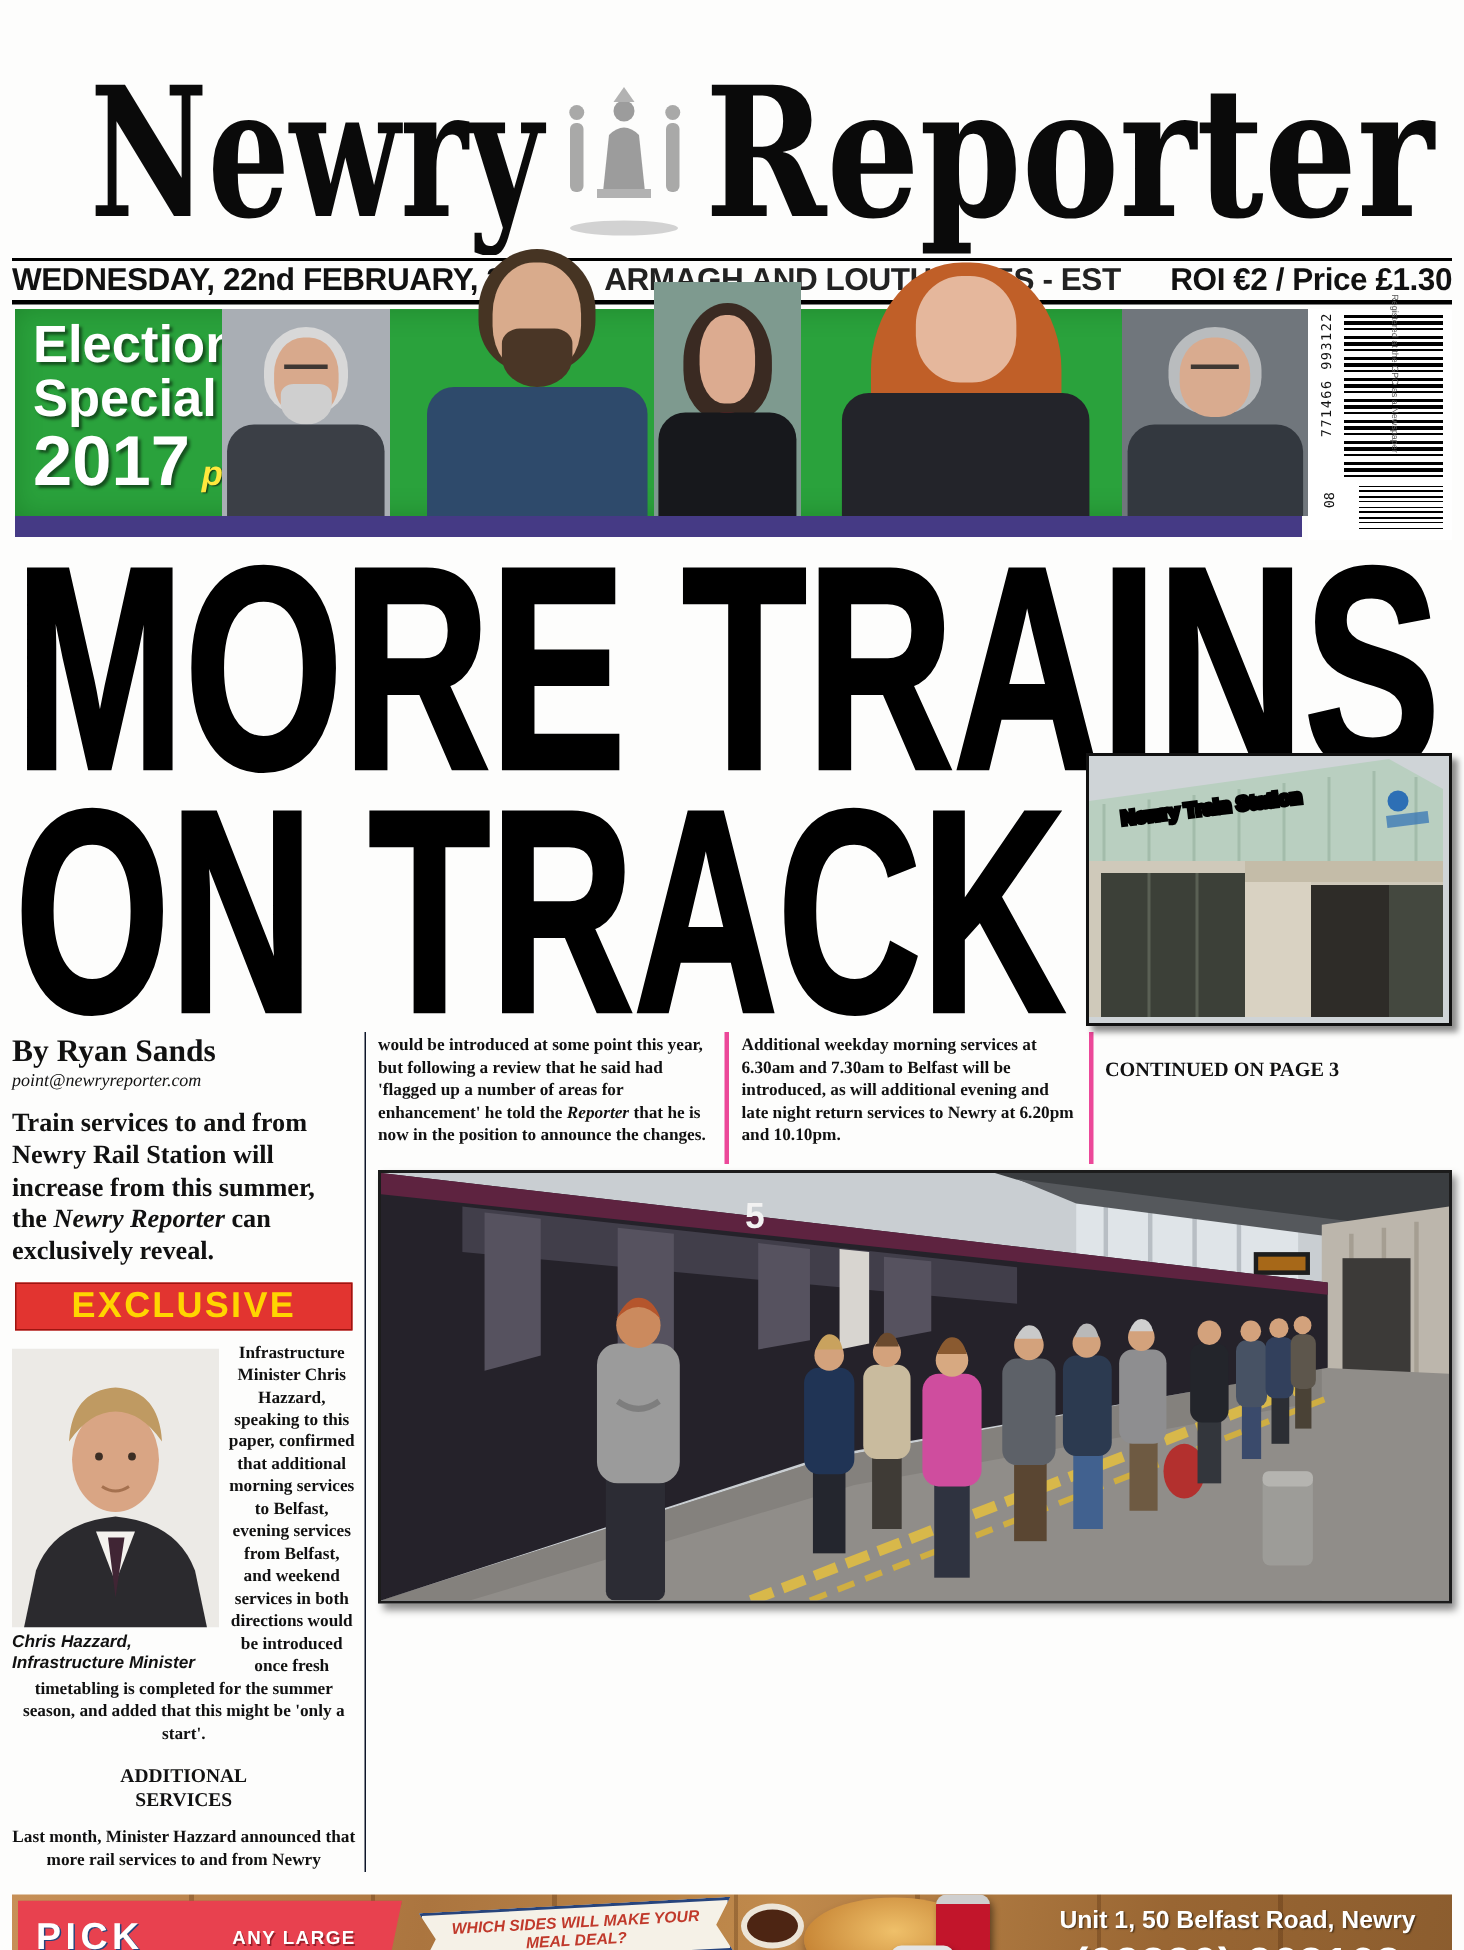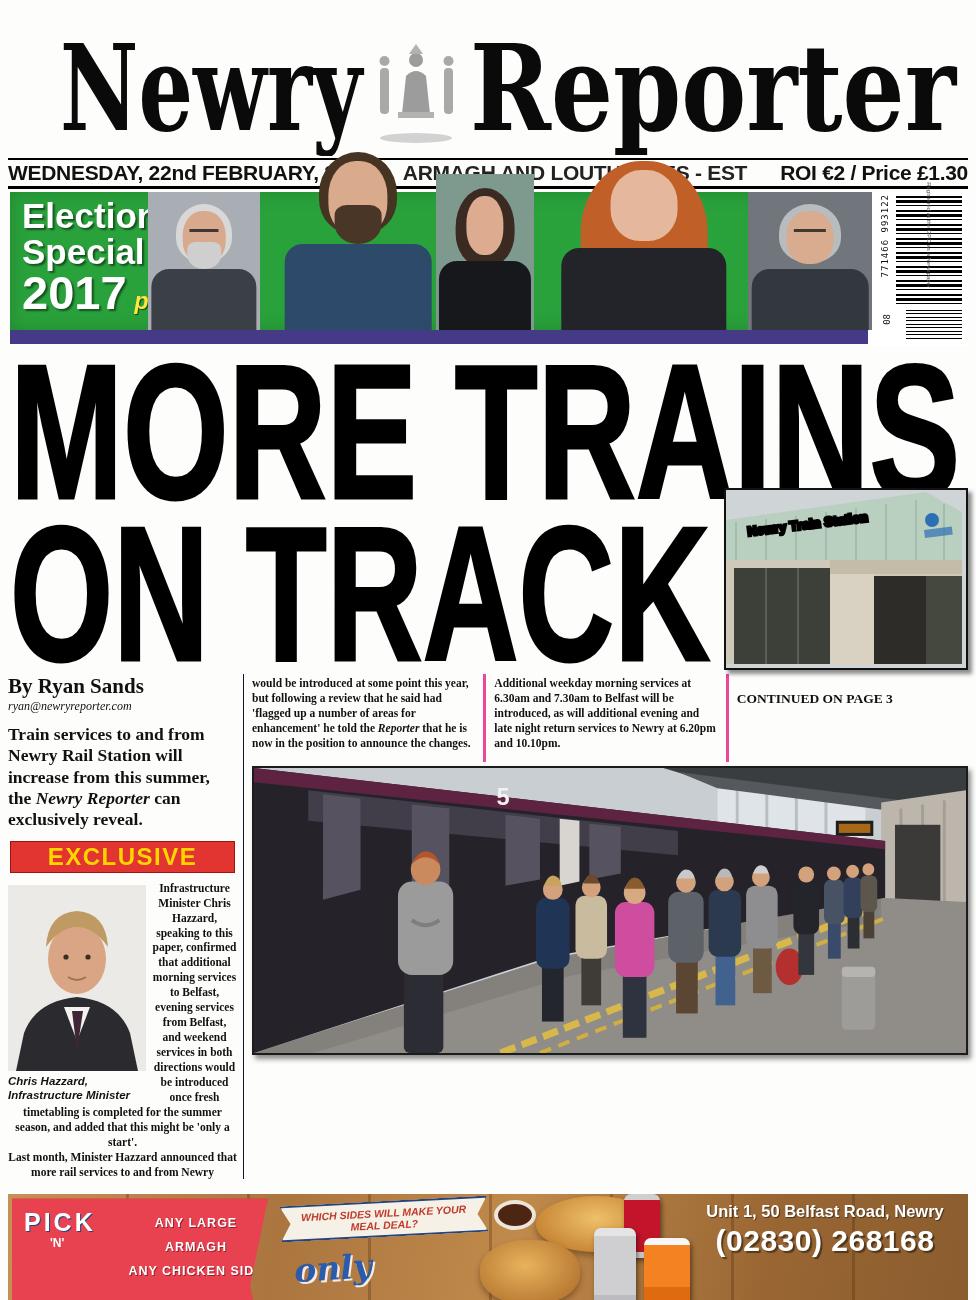--- a/index.html
+++ b/index.html
@@ -1,18 +1,18 @@
 <!DOCTYPE html>
 <html><head>
 <meta charset="utf-8">
 <style>
   html,body{margin:0;padding:0;}
   body{width:976px;height:1300px;background:#fdfdfc;position:relative;overflow:hidden;
        font-family:"Liberation Sans",sans-serif;color:#111;}
-  .page{position:absolute;inset:0;padding:0 8px;box-sizing:border-box;}
+  .page{position:absolute;inset:0;padding:14px 8px;box-sizing:border-box;}
 
   
   .masthead{margin-top:16px;height:142px;position:relative;}
   .masthead svg{display:block;margin:0 auto;}
   .masthead text{font-family:"DejaVu Serif",serif;font-weight:bold;fill:#0a0a0a;}
 
   
   .dateline{border-top:2px solid #000;border-bottom:3px solid #000;display:flex;
             justify-content:space-between;align-items:center;height:26px;
             font-weight:bold;font-size:21px;letter-spacing:-0.3px;position:relative;z-index:1;}
@@ -244,21 +244,21 @@
         <rect x="148" y="86" width="52" height="88" fill="#2e2c28"></rect>
         <rect x="200" y="86" width="36" height="88" fill="#44483f"></rect>
         <rect x="104" y="70" width="132" height="14" fill="#c4bca8"></rect>
       </svg>
     </div>
   </div>
 
   <div class="article">
     <div class="col1">
       <div class="byline">By Ryan Sands</div>
-      <div class="email">ryan@newryreporter.com</div>
+      <div class="email">point@newryreporter.com</div>
       <div class="intro"><span>Train services to and from Newry Rail Station will increase from this summer, the </span><em>Newry Reporter</em><span> can exclusively reveal.</span></div>
       <div class="exclusive">EXCLUSIVE</div>
 
       <div class="portrait-wrap">
         <svg class="portrait" viewBox="0 0 138 186">
           <rect x="0" y="0" width="138" height="186" fill="#eceae6"></rect>
           <path d="M8,186 L16,148 Q28,116 69,112 Q110,116 122,148 L130,186 Z" fill="#2b2a2e"></path>
           <path d="M56,122 L69,156 L82,122 Z" fill="#f4f2ee"></path>
           <path d="M64,126 L69,166 L75,126 Z" fill="#402534"></path>
           <ellipse cx="69" cy="74" rx="29" ry="35" fill="#d9a584"></ellipse>
@@ -267,20 +267,24 @@
             <circle cx="80" cy="72" r="2.6" fill="#3c2e24"></circle>
           <path d="M60,92 Q69,98 78,92" stroke="#a5714f" stroke-width="2" fill="none"></path>
         </svg>
         <div class="portrait-caption">
           <div>Chris Hazzard,</div>
           <div>Infrastructure Minister</div>
         </div>
       </div>
 
       <div class="serifbody para1">Infrastructure Minister Chris Hazzard, speaking to this paper, confirmed that additional morning services to Belfast, evening services from Belfast, and weekend services in both directions would be introduced once fresh timetabling is completed for the summer season, and added that this might be 'only a start'.</div>
+      <div class="subhead">
+        <div>ADDITIONAL</div>
+        <div>SERVICES</div>
+      </div>
       <div class="serifbody para2">Last month, Minister Hazzard announced that more rail services to and from Newry</div>
     </div>
 
     <div class="main-col">
       <div class="text-cols">
         <div class="tcol serifbody" style="padding-left:0;">
           <p class="noindent"><span>would be introduced at some point this year, but following a review that he said had 'flagged up a number of areas for enhancement' he told the </span><em>Reporter</em><span> that he is now in the position to announce the changes.</span></p>
         </div>
         <div class="tcol serifbody">
           <p class="noindent">Additional weekday morning services at 6.30am and 7.30am to Belfast will be introduced, as will additional evening and late night return services to Newry at 6.20pm and 10.10pm.</p>

